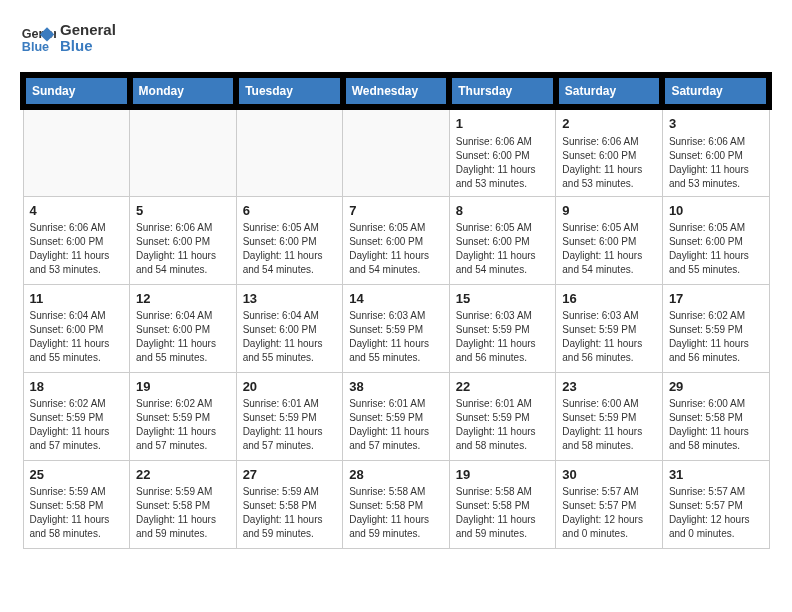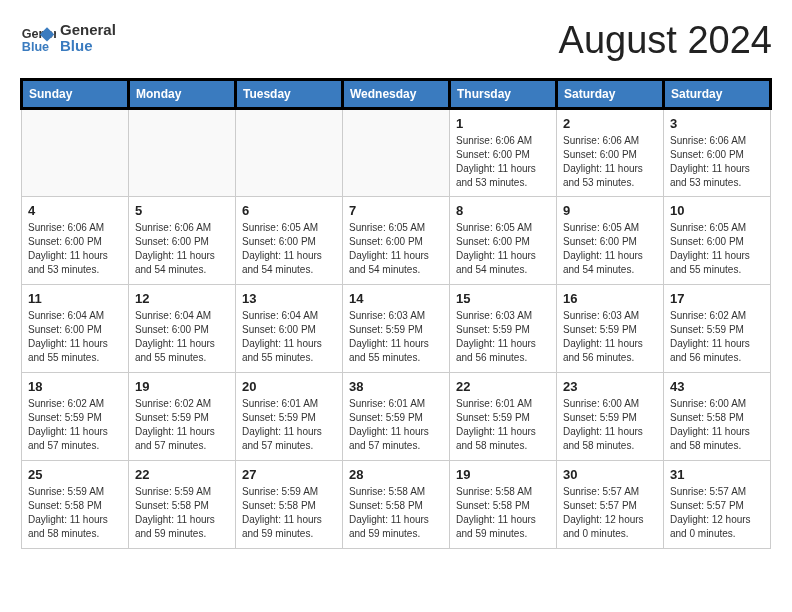--- a/index.html
+++ b/index.html
@@ -43,21 +43,21 @@
       border-collapse: collapse;
       font-size: 11px;
     }
     .calendar th {
       background: #3a7bbf;
       color: #fff;
       padding: 6px 6px;
       text-align: left;
       font-size: 12px;
       font-weight: bold;
-      border: 3px solid #000000;
+      border: 6px solid #000000;
     }
     .calendar td {
       vertical-align: top;
       padding: 5px 6px;
       border: 1px solid #ccc;
       width: calc(100% / 7);
       height: 88px;
       background: #fff;
       color: #333;
       font-size: 10.5px;
@@ -88,21 +88,20 @@
       <text x="2" y="20" font-size="14" font-weight="bold" fill="#333">General</text>
       <text x="2" y="34" font-size="14" font-weight="bold" fill="#3a7bbf">Blue</text>
       <polygon points="30,8 38,16 30,24 22,16" fill="#3a7bbf"></polygon>
     </svg>
     <div style="line-height:1.1">
       <div style="font-size:15px;font-weight:bold;color:#333;">General</div>
       <div style="font-size:15px;font-weight:bold;color:#3a7bbf;">Blue</div>
     </div>
   </div>
   <div class="title-section">
-    <div class="month-title">August 2024</div>
   </div>
 </div>
 
 <table class="calendar">
   <thead>
     <tr>
     <th>Sunday</th>
         <th>Monday</th>
         <th>Tuesday</th>
         <th>Wednesday</th>
@@ -278,21 +277,21 @@
 and 58 minutes.</div>
         </td>
         <td>
           <span class="day-number">23</span>
           <div class="day-info" style="white-space: pre-line;">Sunrise: 6:00 AM
 Sunset: 5:59 PM
 Daylight: 11 hours
 and 58 minutes.</div>
         </td>
         <td>
-          <span class="day-number">43</span>
+          <span class="day-number">29</span>
           <div class="day-info" style="white-space: pre-line;">Sunrise: 6:00 AM
 Sunset: 5:58 PM
 Daylight: 11 hours
 and 58 minutes.</div>
         </td>
       </tr>
       <tr>
         <td>
           <span class="day-number">25</span>
           <div class="day-info" style="white-space: pre-line;">Sunrise: 5:59 AM

